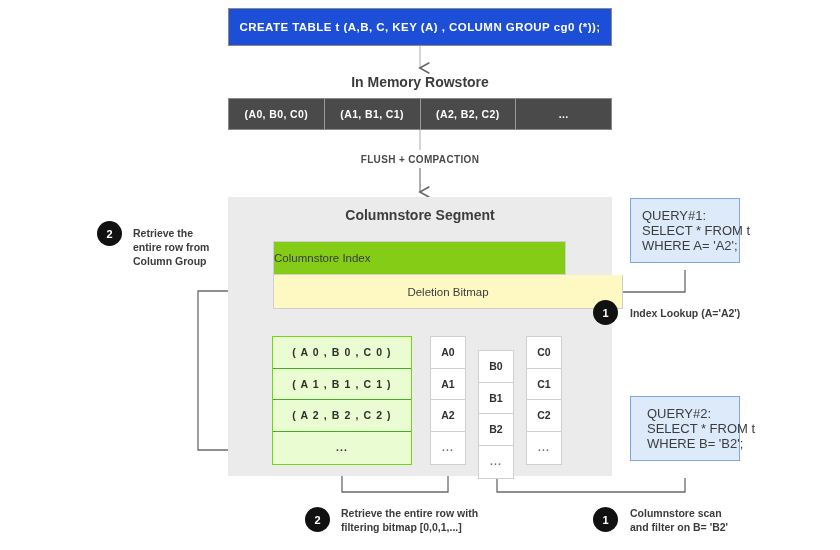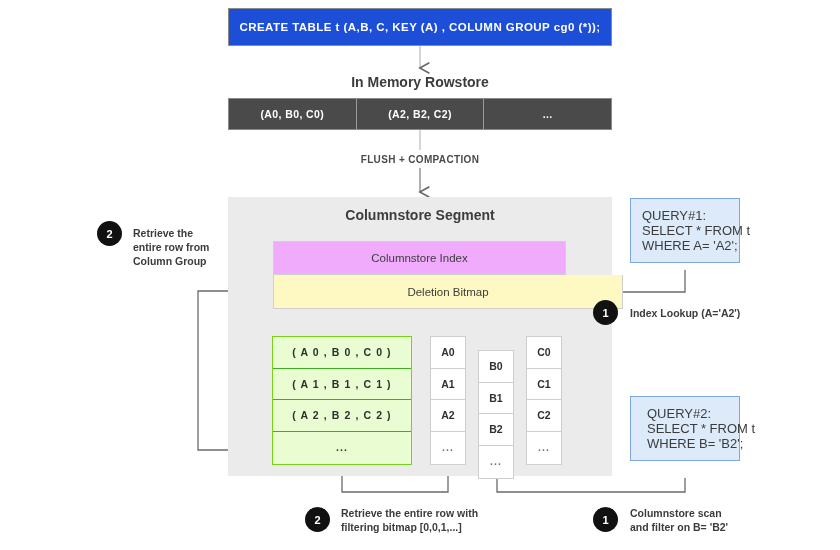--- a/index.html
+++ b/index.html
@@ -49,22 +49,22 @@
   .segment{
     position:absolute;left:228px;top:197px;width:384px;height:279px;
     background:#ebebeb;
   }
   .segment-title{
     position:absolute;left:228px;top:207px;width:384px;text-align:center;
     font-size:14px;font-weight:bold;color:#3c3c3c;
   }
   .idx-box{
     position:absolute;left:273px;top:241px;width:293px;height:34px;
-    background:#f0abfc;border:1px solid #cfcfcf;box-sizing:border-box;
-    display:flex;align-items:center;justify-content:center;
+    background:#84cc16;border:1px solid #cfcfcf;box-sizing:border-box;
+    display:flex;align-items:center;
     font-size:11.5px;color:#3c3c3c;
   }
   .del-box{
     position:absolute;left:273px;top:275px;width:350px;height:34px;
     background:#fef9c3;border:1px solid #cfcfcf;border-top:none;box-sizing:border-box;
     display:flex;align-items:center;justify-content:center;
     font-size:11.5px;color:#3c3c3c;
   }
 
   
@@ -163,20 +163,21 @@
     <path d="M685 478 L685 492 L497 492 L497 470" fill="none" stroke="#6b6b6b" stroke-width="1.3" marker-end="url(#arrowUp)"></path>
   </svg>
 
   <div class="ddl-bar">
     <span class="ddl-text">CREATE TABLE  t (A,B, C, KEY (A) , COLUMN GROUP cg0 (*));</span>
   </div>
 
   <div class="rowstore-title">In Memory Rowstore</div>
   <div class="rowstore-bar">
     <div class="rowstore-cell">(A0, B0, C0)</div>
+    <div class="rowstore-cell">(A1, B1, C1)</div>
     <div class="rowstore-cell">(A2, B2, C2)</div>
     <div class="rowstore-cell">...</div>
   </div>
 
   <div class="flush-label">FLUSH + COMPACTION</div>
 
   <div class="segment"></div>
   <div class="segment-title">Columnstore Segment</div>
 
   <div class="idx-box">

